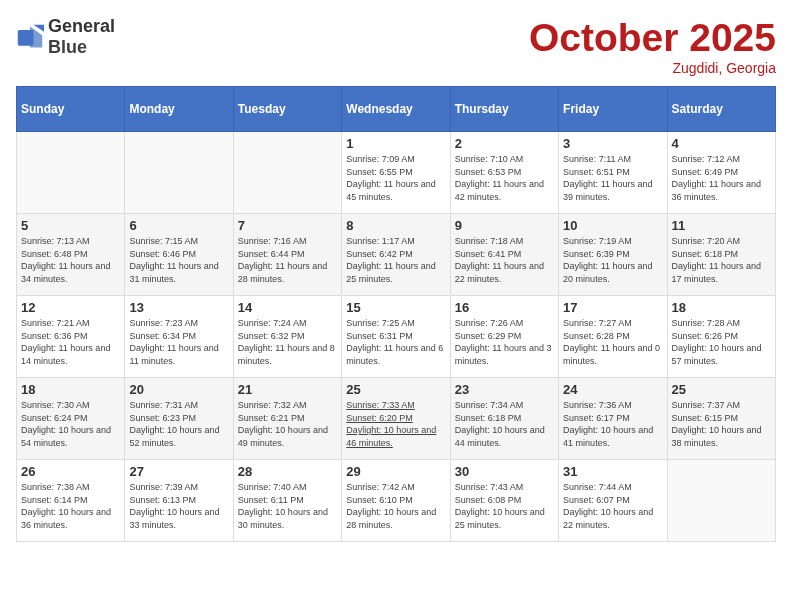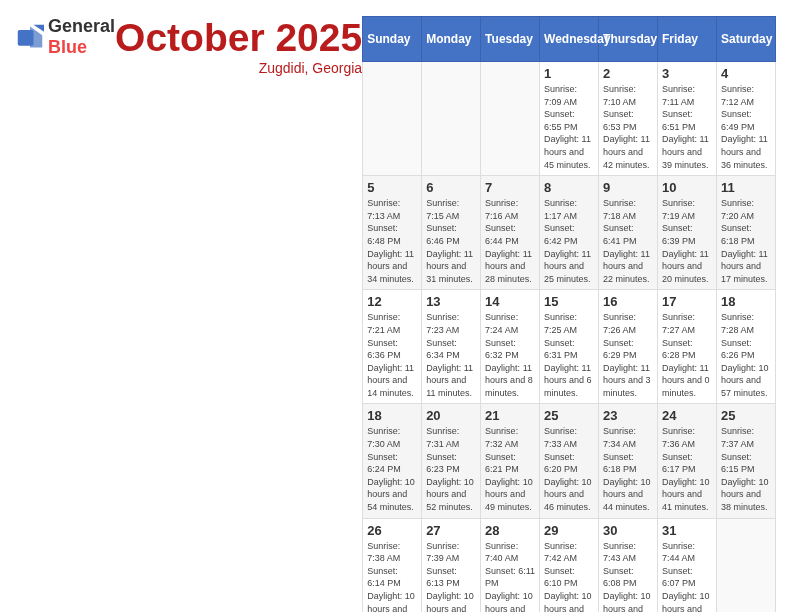--- a/index.html
+++ b/index.html
@@ -8,41 +8,42 @@
       height: 612px;
       font-family: Arial, sans-serif;
       background: #fff;
       overflow: hidden;
     }
     .page {
       width: 792px;
       height: 514px;
       padding: 16px;
       display: flex;
+      flex-direction: column;
     }
     .header {
       display: flex;
       justify-content: space-between;
       align-items: flex-start;
       margin-bottom: 10px;
     }
     .logo {
       display: flex;
       align-items: center;
       gap: 4px;
     }
     .logo-text-general {
       font-size: 18px;
       font-weight: bold;
       color: #333;
     }
     .logo-text-blue {
       font-size: 18px;
       font-weight: bold;
-      color: #ef4444;
+      color: #404040;
     }
     .logo-icon {
       width: 28px;
       height: 28px;
     }
     .title-area {
       text-align: right;
     }
     .month-title {
       font-size: 39px;
@@ -265,21 +266,21 @@
 Daylight: 10 hours and 52 minutes.</div>
           </td>
           <td>
             <span class="day-number">21</span>
             <div class="day-info" style="white-space: pre-line;">Sunrise: 7:32 AM
 Sunset: 6:21 PM
 Daylight: 10 hours and 49 minutes.</div>
           </td>
           <td>
             <span class="day-number">25</span>
-            <div class="day-info" style="white-space: pre-line;">Sunrise: 7:33 AM
+            <div class="day-info" style="white-space: pre-line; text-decoration: underline;">Sunrise: 7:33 AM
 Sunset: 6:20 PM
 Daylight: 10 hours and 46 minutes.</div>
           </td>
           <td>
             <span class="day-number">23</span>
             <div class="day-info" style="white-space: pre-line;">Sunrise: 7:34 AM
 Sunset: 6:18 PM
 Daylight: 10 hours and 44 minutes.</div>
           </td>
           <td>

